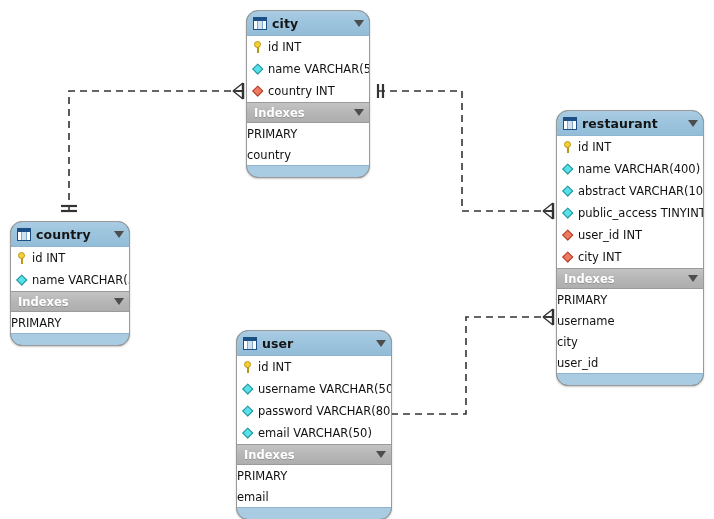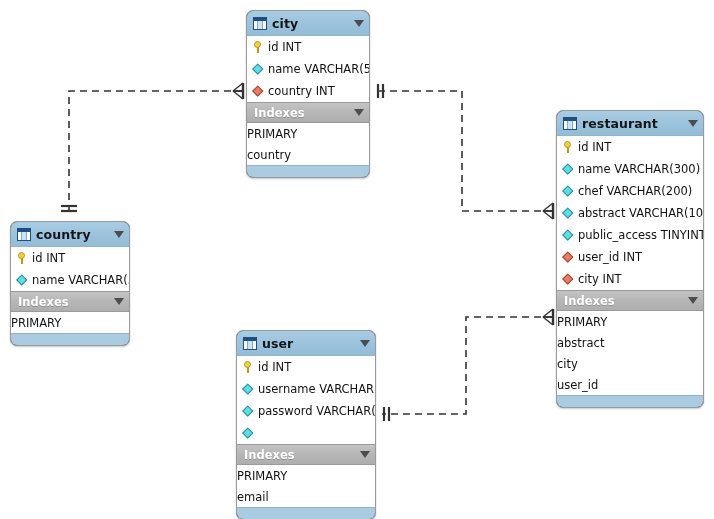--- a/index.html
+++ b/index.html
@@ -25,21 +25,21 @@
     z-index: 1;
   }
 
   
   .er-table {
     position: absolute;
     z-index: 3;
     box-sizing: border-box;
     background: #404040;
     border: 1px solid #9a9a9a;
-    border-radius: 7px;
+    border-radius: 12px;
     box-shadow: 0 1px 2px rgba(0,0,0,0.22);
     overflow: hidden;
   }
 
   .tbl-title {
     height: 25px;
     box-sizing: border-box;
     background: linear-gradient(to bottom, #a9cce3 0%, #9cc4dd 48%, #93bcd8 100%);
     border-bottom: 1px solid #8fb4cf;
     display: flex;
@@ -318,27 +318,21 @@
     </div>
     <div class="fields">
       <div class="field-row">
         <span class="ic ic-key"></span>
         <span class="field-label">id INT</span>
       </div>
       <div class="field-row">
         <span class="ic ic-diamond">
             <i></i>
           </span>
-        <span class="field-label">name VARCHAR(300)</span>
-      </div>
-      <div class="field-row">
-        <span class="ic ic-diamond">
-            <i></i>
-          </span>
-        <span class="field-label">chef VARCHAR(200)</span>
+        <span class="field-label">name VARCHAR(400)</span>
       </div>
       <div class="field-row">
         <span class="ic ic-diamond">
             <i></i>
           </span>
         <span class="field-label">abstract VARCHAR(1023)</span>
       </div>
       <div class="field-row">
         <span class="ic ic-diamond">
             <i></i>
@@ -360,33 +354,33 @@
     </div>
     <div class="idx-title">
       <span class="idx-title-label">Indexes</span>
       <span class="idx-caret"></span>
     </div>
     <div class="idx-rows">
       <div class="idx-row">
         <span>PRIMARY</span>
       </div>
       <div class="idx-row">
-        <span>abstract</span>
+        <span>username</span>
       </div>
       <div class="idx-row">
         <span>city</span>
       </div>
       <div class="idx-row">
         <span>user_id</span>
       </div>
     </div>
     <div class="tbl-footer"></div>
   </div>
 
-  <div class="er-table" style="left:236px; top:330px; width:140px;">
+  <div class="er-table" style="left:236px; top:330px; width:156px;">
     <div class="tbl-title">
       <span class="tbl-icon"></span>
       <span class="tbl-title-name">user</span>
       <span class="tbl-caret"></span>
     </div>
     <div class="fields">
       <div class="field-row">
         <span class="ic ic-key"></span>
         <span class="field-label">id INT</span>
       </div>
@@ -399,20 +393,21 @@
       <div class="field-row">
         <span class="ic ic-diamond">
             <i></i>
           </span>
         <span class="field-label">password VARCHAR(80)</span>
       </div>
       <div class="field-row">
         <span class="ic ic-diamond">
             <i></i>
           </span>
+        <span class="field-label">email VARCHAR(50)</span>
       </div>
     </div>
     <div class="idx-title">
       <span class="idx-title-label">Indexes</span>
       <span class="idx-caret"></span>
     </div>
     <div class="idx-rows">
       <div class="idx-row">
         <span>PRIMARY</span>
       </div>

